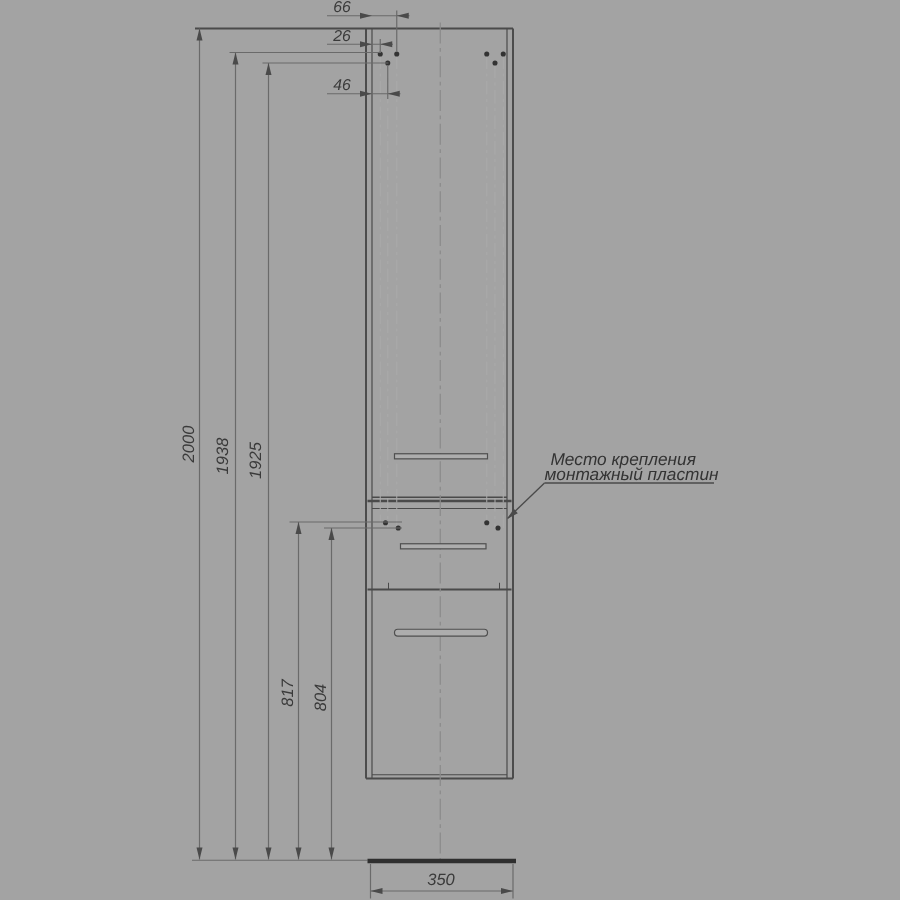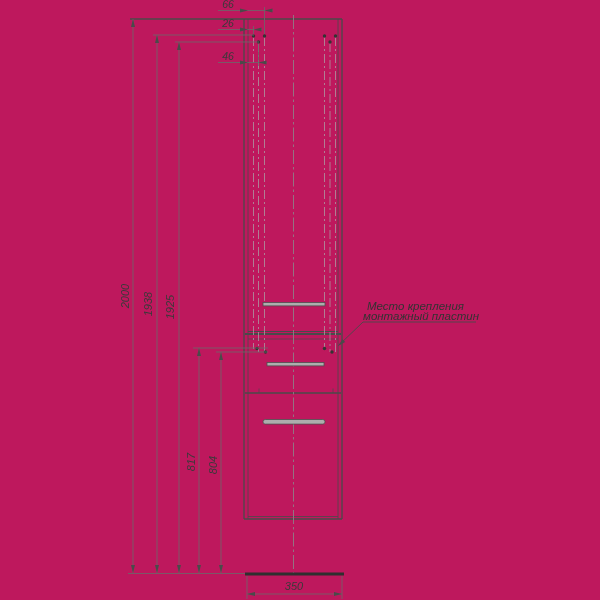--- a/index.html
+++ b/index.html
@@ -1,17 +1,17 @@
 <!DOCTYPE html>
 <html><head>
 <meta charset="utf-8">
 <style>
   html,body { margin:0; padding:0; background:#ffffff; }
   .canvas {
-    position:relative; width:600px; height:600px; background:#be185d;
+    position:relative; width:600px; height:600px; background:#a3a3a3;
     font-family:"Liberation Sans", sans-serif; overflow:hidden;
   }
   svg { display:block; }
   .dim-text {
     font-family:"Liberation Sans", sans-serif;
     font-style:italic;
     font-size:11px;
     fill:#3a3a3a;
   }
   .dim-text-small { font-size:10.5px; }

